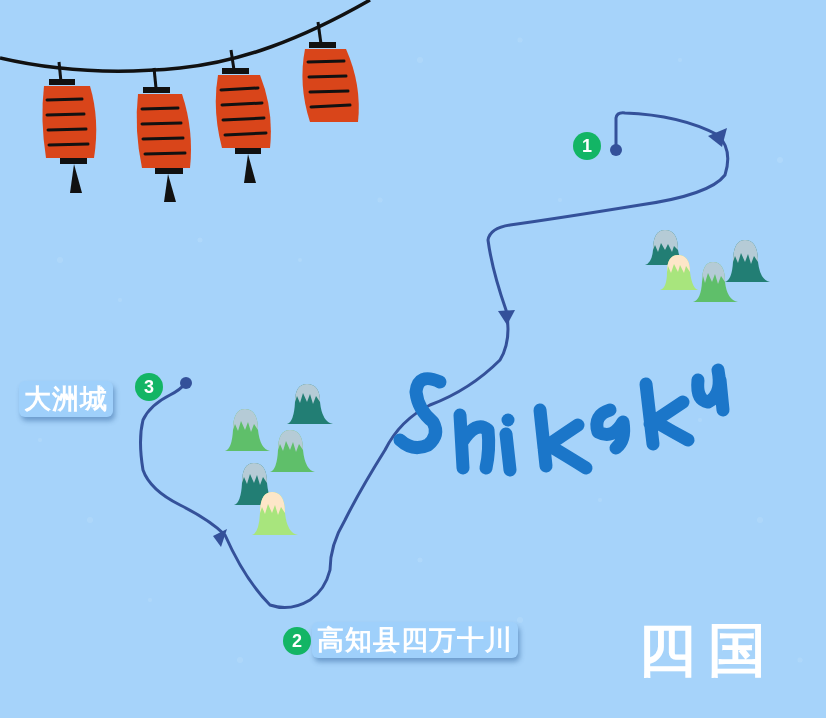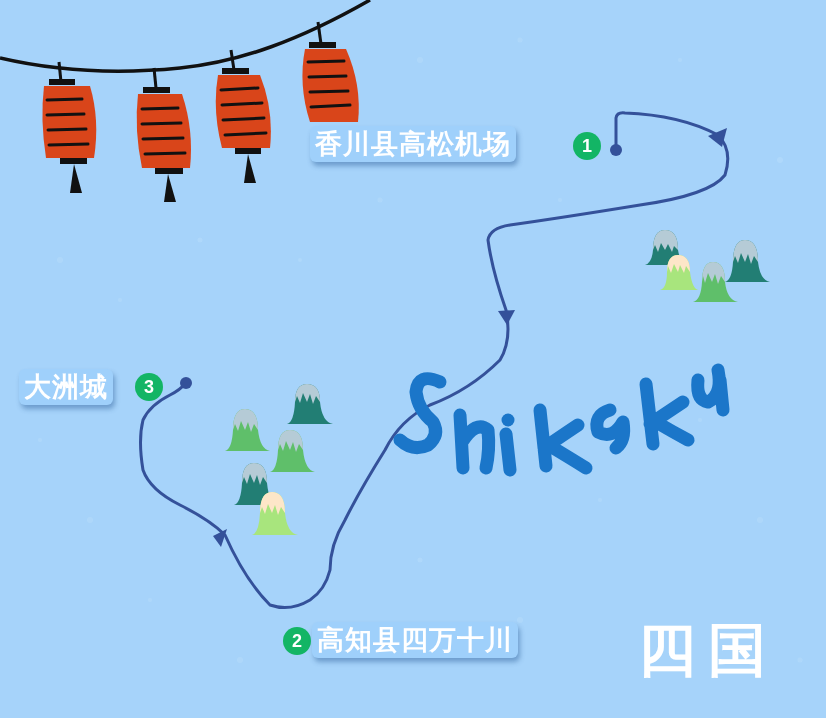--- a/index.html
+++ b/index.html
@@ -199,26 +199,25 @@
       <path d="M82,75 L85,128 M84,102 Q98,80 110,90 Q112,110 108,128"></path>
       <path d="M128,94 L132,130"></path>
       <path d="M162,70 L168,126 M166,108 Q185,95 200,85 M172,106 Q192,118 208,128"></path>
       <path d="M232,70 Q215,75 220,92 Q235,100 245,82 Q248,100 238,108"></path>
       <path d="M268,44 L275,104 M272,84 Q290,72 305,62 M278,82 Q295,92 310,100"></path>
       <path d="M320,40 Q318,60 330,62 Q345,55 340,30 M342,40 L345,70"></path>
     </g>
     <circle cx="130" cy="80" r="6.5" fill="#1b76c9"></circle>
   </svg>
 
-  <div class="label" style="left:310px; top:126px;">香川县高松机场</div>
   <div class="badge" style="left:573px; top:132px;">1</div>
 
   <div class="badge" style="left:283px; top:627px;">2</div>
   <div class="label" style="left:312px; top:622px;">高知县四万十川</div>
 
-  <div class="label" style="left:19px; top:369px;">大洲城</div>
+  <div class="label" style="left:19px; top:381px;">大洲城</div>
   <div class="badge" style="left:135px; top:373px;">3</div>
 
   <div class="title-cn">
     <div class="title-char">四</div>
     <div class="title-char">国</div>
   </div>
 </div>
 
 </body></html>

